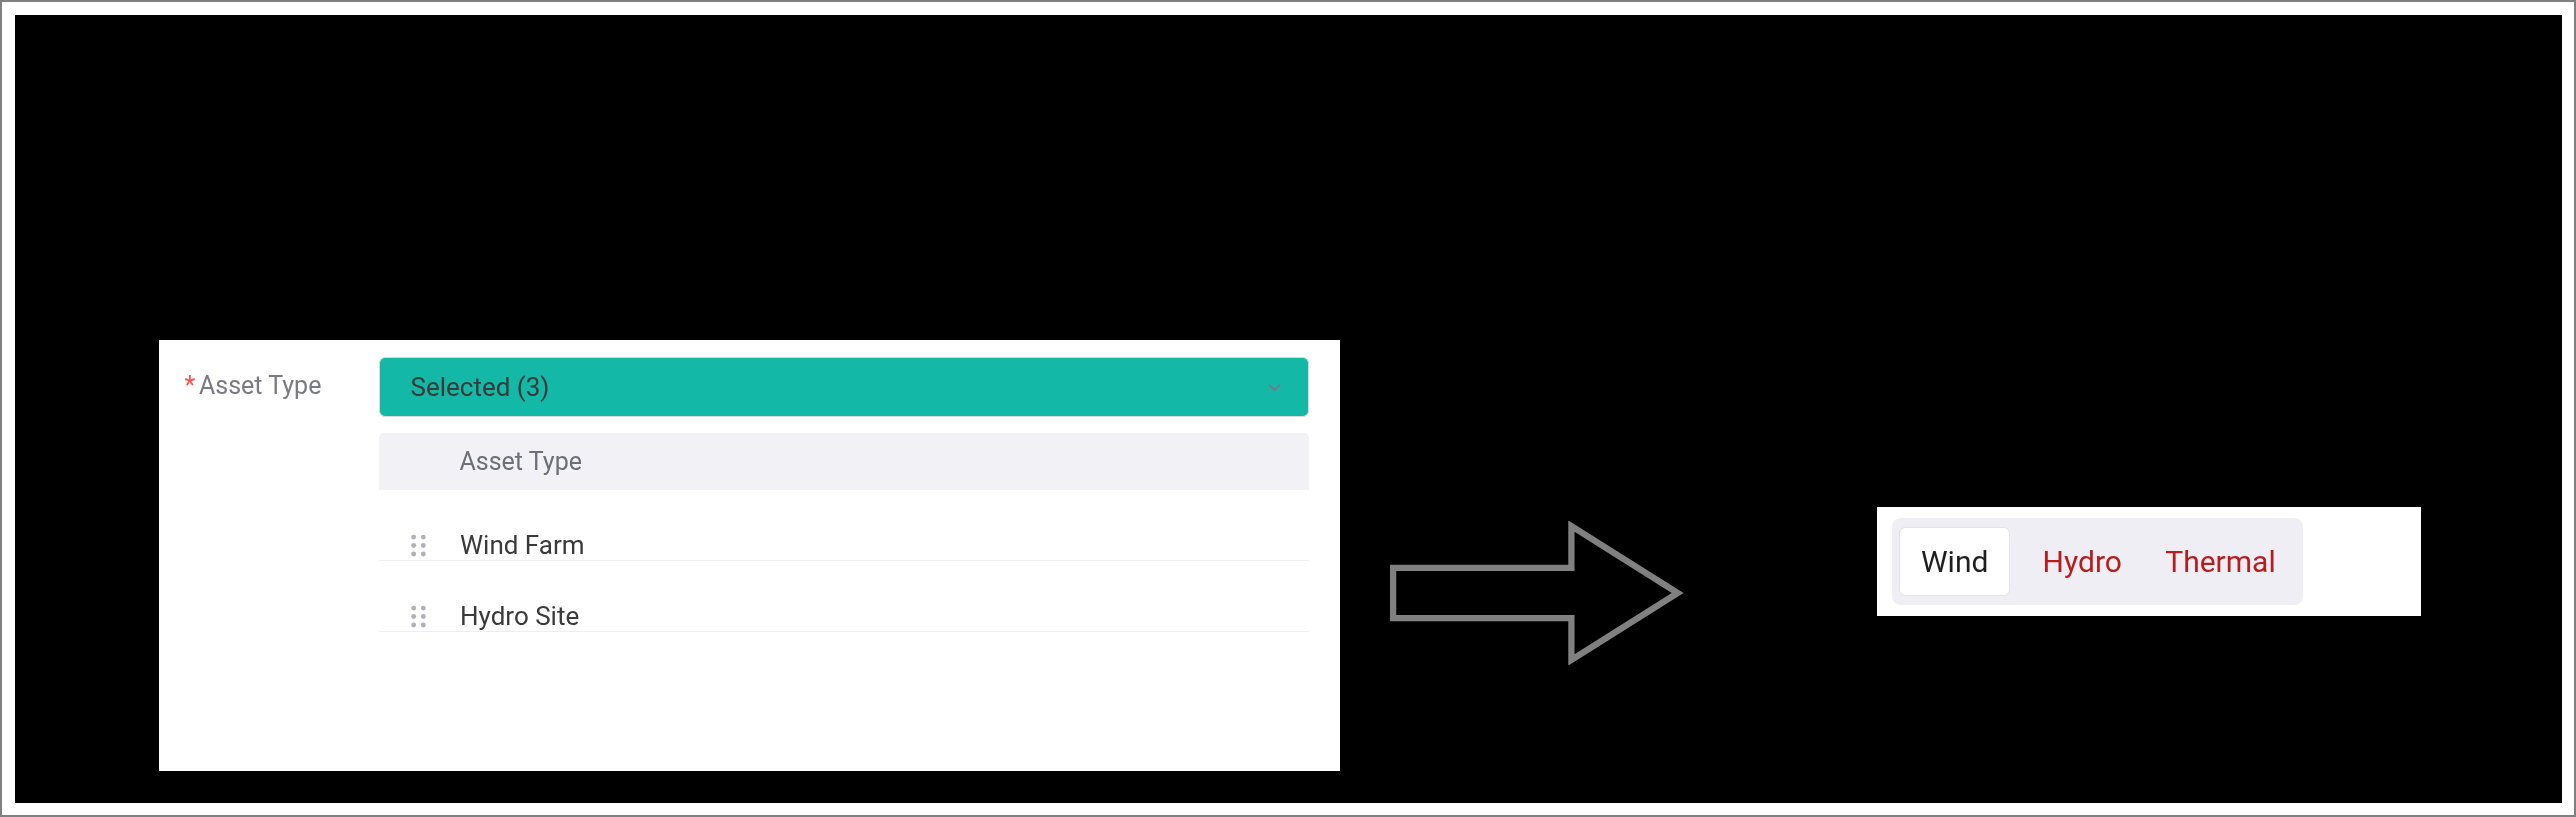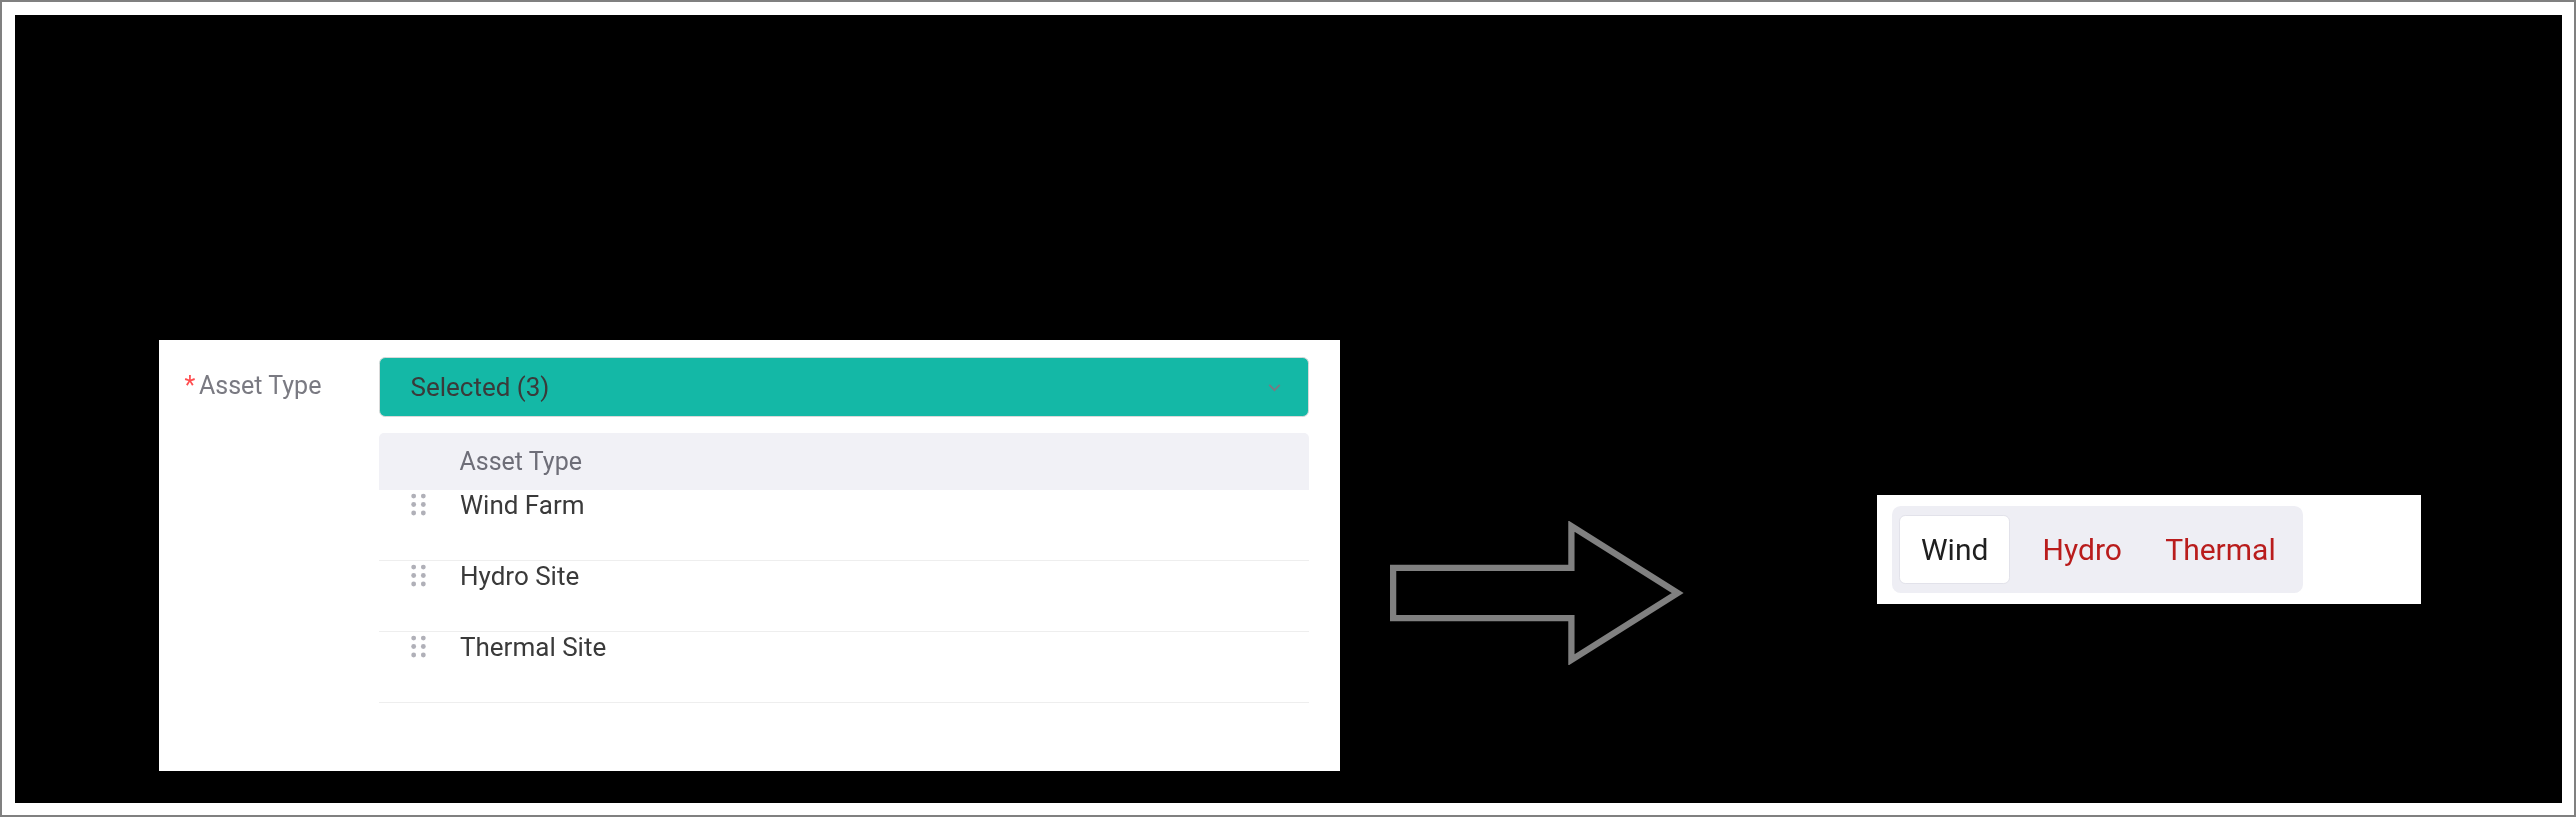--- a/index.html
+++ b/index.html
@@ -91,21 +91,21 @@
     padding-left: 81px;
     border-radius: 5px 5px 0 0;
   }
   .list-header-text {
     color: #6e6e78;
     font-size: 25px;
   }
   .list-row {
     height: 71px;
     display: flex;
-    align-items: flex-start;
+    align-items: flex-end;
     border-bottom: 1.2px solid #eeeeee;
     padding-left: 25px;
   }
   .drag-handle {
     width: 29px;
     color: #b0b0b8;
     cursor: grab;
   }
   .drag-handle svg { display: block; }
   .list-row-label {
@@ -122,21 +122,21 @@
     width: 294px;
     height: 144px;
     color: #808080;
   }
   .arrow svg { display: block; width: 100%; height: 100%; }
 
   
   .tabs-panel {
     position: absolute;
     left: 1862px;
-    top: 480px;
+    top: 492px;
     width: 544px;
     height: 109px;
     background: #fff;
     padding: 11.2px 15px 11.2px 15px;
     display: flex;
     align-items: center;
     box-shadow: 1.2px 1.2px 3.7px rgba(0,0,0,0.3);
   }
   .tabs {
     display: flex;
@@ -211,33 +211,20 @@
                     <circle cx="8" cy="5" r="2"></circle>
                     <circle cx="16" cy="5" r="2"></circle>
                     <circle cx="8" cy="12" r="2"></circle>
                     <circle cx="16" cy="12" r="2"></circle>
                     <circle cx="8" cy="19" r="2"></circle>
                     <circle cx="16" cy="19" r="2"></circle>
                   </svg>
               </span>
               <span class="list-row-label">Hydro Site</span>
             </div>
-            <div class="list-row">
-              <span class="drag-handle">
-                <svg viewBox="0 0 24 24" fill="currentColor">
-                    <circle cx="8" cy="5" r="2"></circle>
-                    <circle cx="16" cy="5" r="2"></circle>
-                    <circle cx="8" cy="12" r="2"></circle>
-                    <circle cx="16" cy="12" r="2"></circle>
-                    <circle cx="8" cy="19" r="2"></circle>
-                    <circle cx="16" cy="19" r="2"></circle>
-                  </svg>
-              </span>
-              <span class="list-row-label">Thermal Site</span>
-            </div>
           </div>
 
         </div>
       </div>
     </div>
 
     <div class="arrow">
       <svg viewBox="0 0 470 230" fill="#000" stroke="currentColor" stroke-width="10" stroke-linejoin="miter">
         <polygon points="5,75 290,75 290,8 460,115 290,222 290,155 5,155"></polygon>
       </svg>

